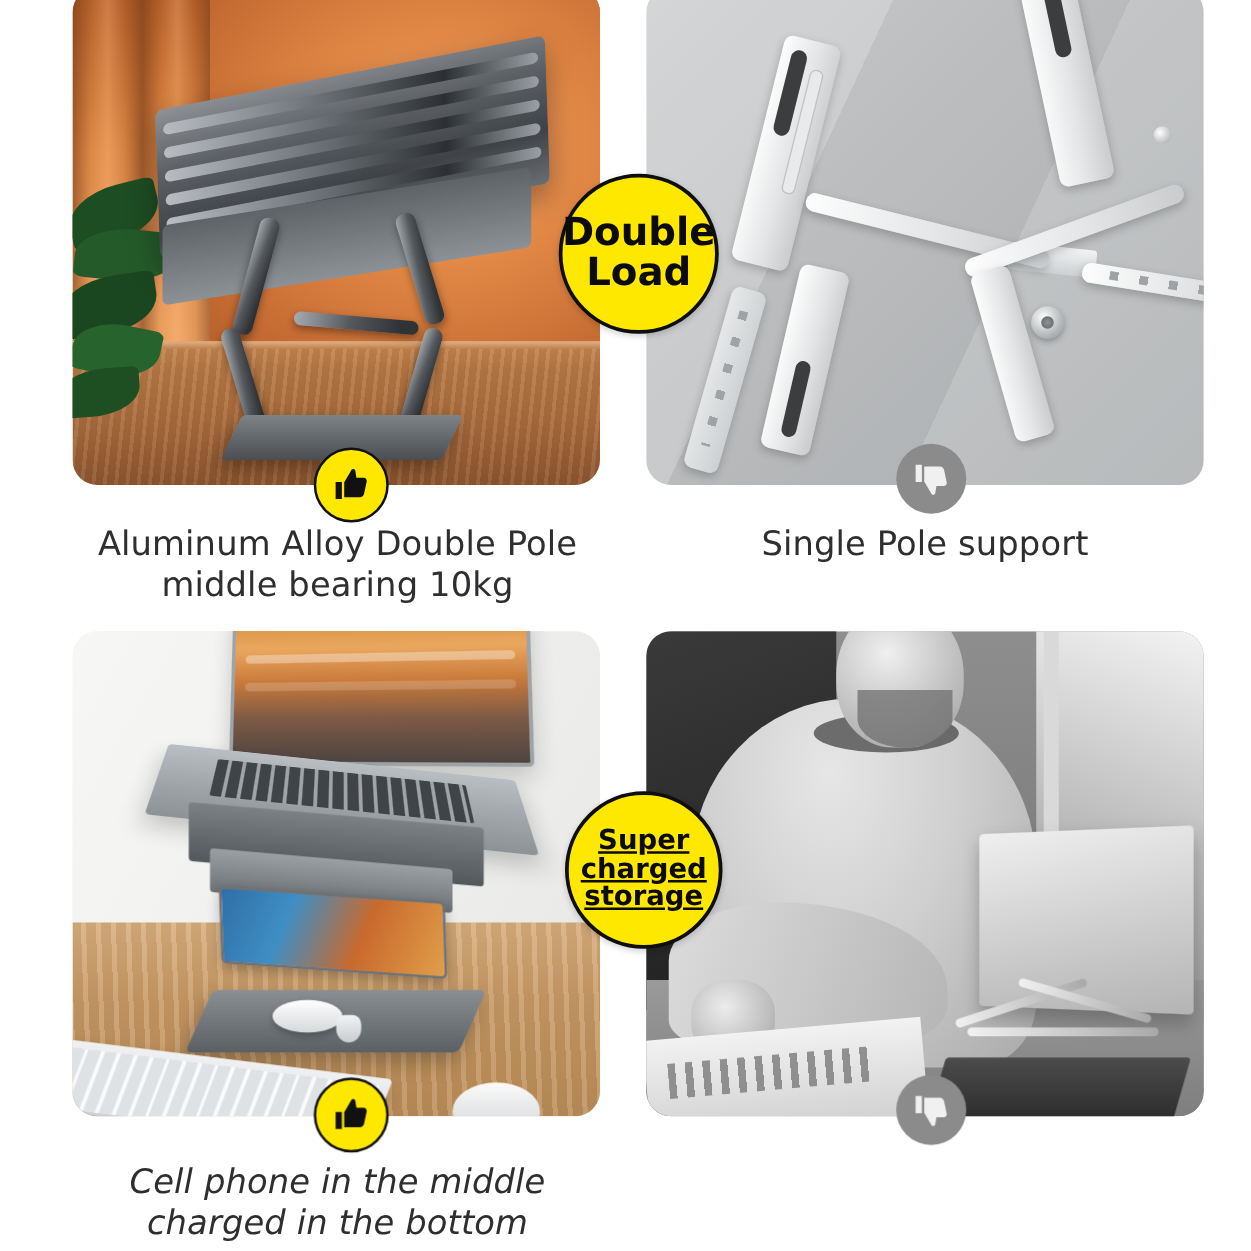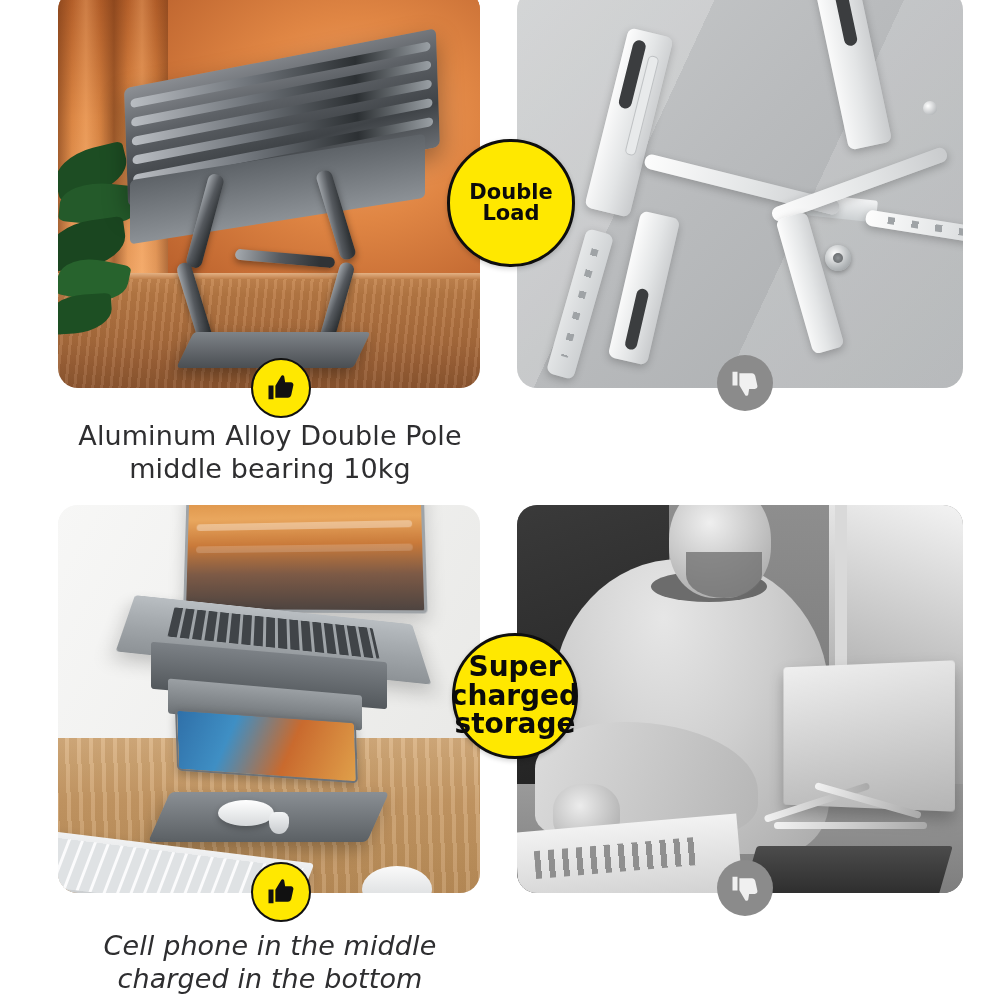--- a/index.html
+++ b/index.html
@@ -205,22 +205,22 @@
 
   
   .badge{
     position:absolute;border-radius:50%;
     background:#ffe800;border:3px solid #0e0e0e;
     display:flex;align-items:center;justify-content:center;
     text-align:center;color:#0b0b0b;font-weight:bold;line-height:1.02;
     z-index:7;
     box-shadow:0 2px 5px rgba(0,0,0,.18);
   }
-  .badge-double{left:447px;top:139px;width:122px;height:122px;font-size:21px;}
-  .badge-super{left:452px;top:633px;width:120px;height:120px;font-size:28px;}
+  .badge-double{left:447px;top:139px;width:122px;height:122px;font-size:31px;}
+  .badge-super{left:452px;top:633px;width:120px;height:120px;font-size:22px;text-decoration:underline;}
 
   
   .caption{
     position:absolute;text-align:center;color:#2e2e30;
     font-family:"DejaVu Sans","Liberation Sans",sans-serif;
     font-size:27px;line-height:1.22;letter-spacing:.1px;
   }
   .c-tl{left:40px;top:420px;width:460px;}
   .c-tr{left:505px;top:420px;width:470px;}
   .c-bl{left:40px;top:930px;width:460px;font-style:italic;}
@@ -375,19 +375,20 @@
       <span>charged</span>
       <span>storage</span>
     </div>
   </div>
 
   <div class="caption c-tl">
     <span>Aluminum Alloy Double Pole</span>
     <span>middle bearing 10kg</span>
   </div>
   <div class="caption c-tr">
+    <span>Single Pole support</span>
   </div>
   <div class="caption c-bl">
     <span>Cell phone in the middle</span>
     <span>charged in the bottom</span>
   </div>
 
 </div>
 
 </body></html>

